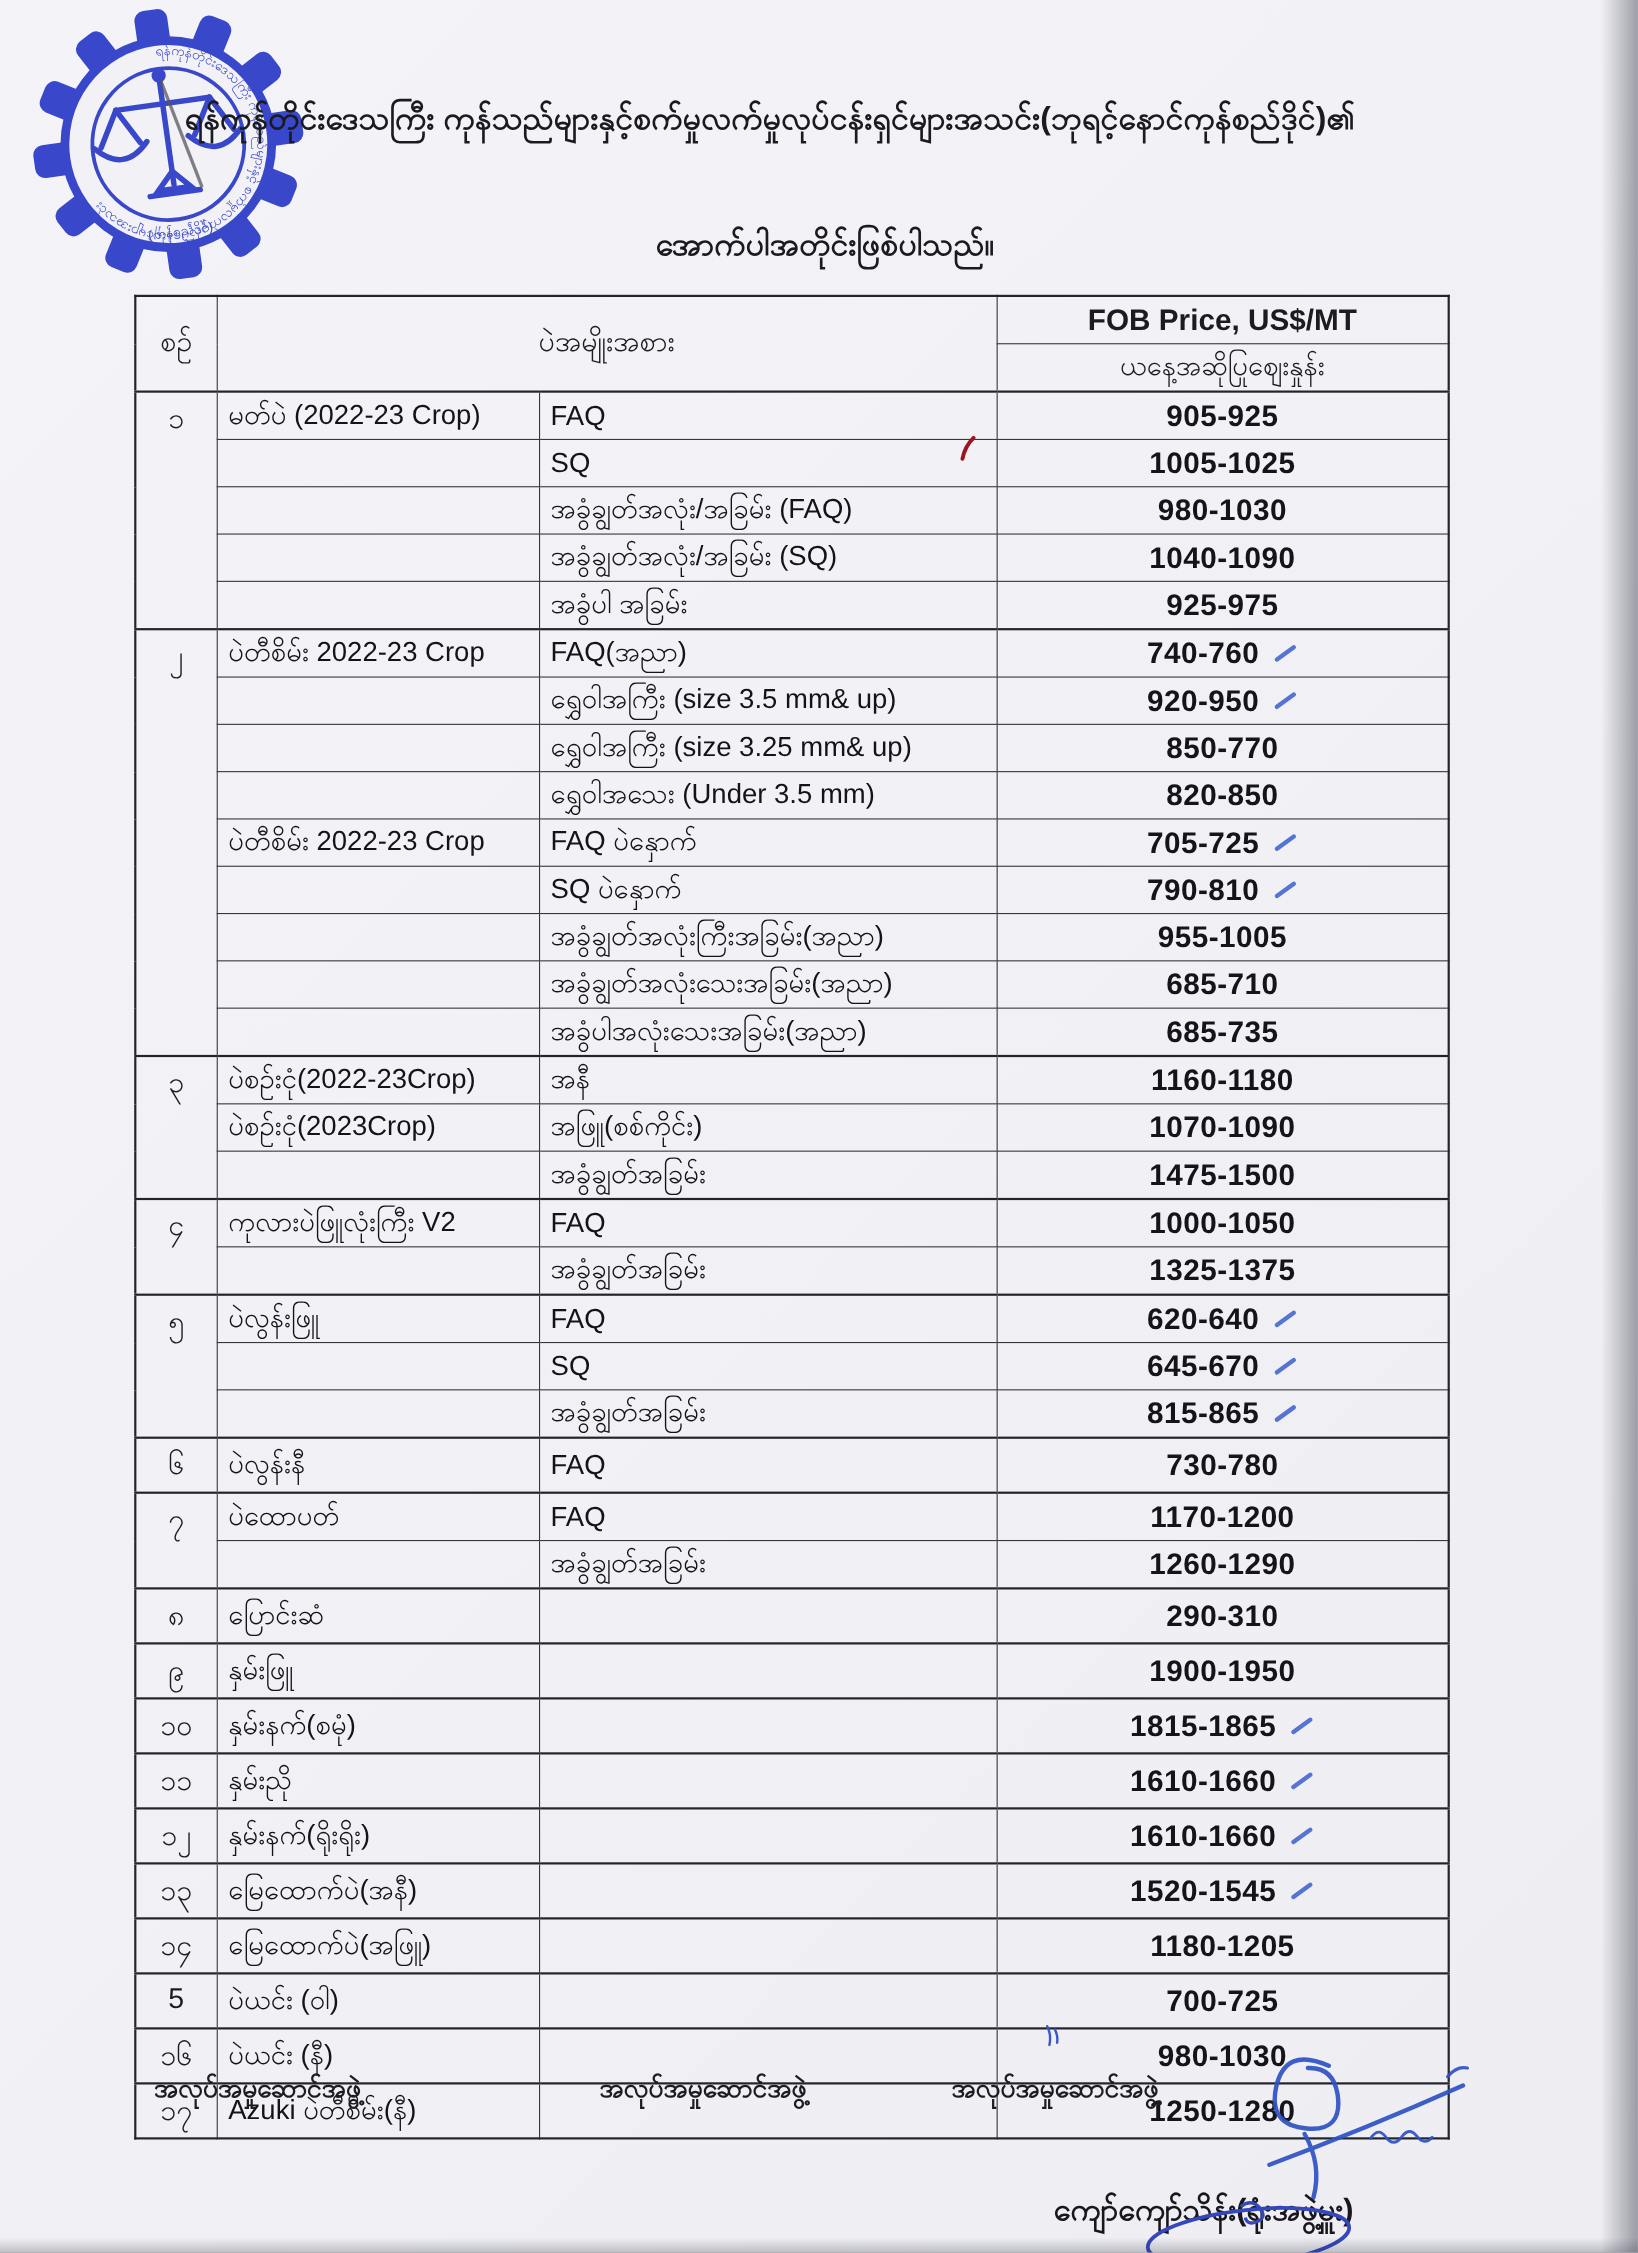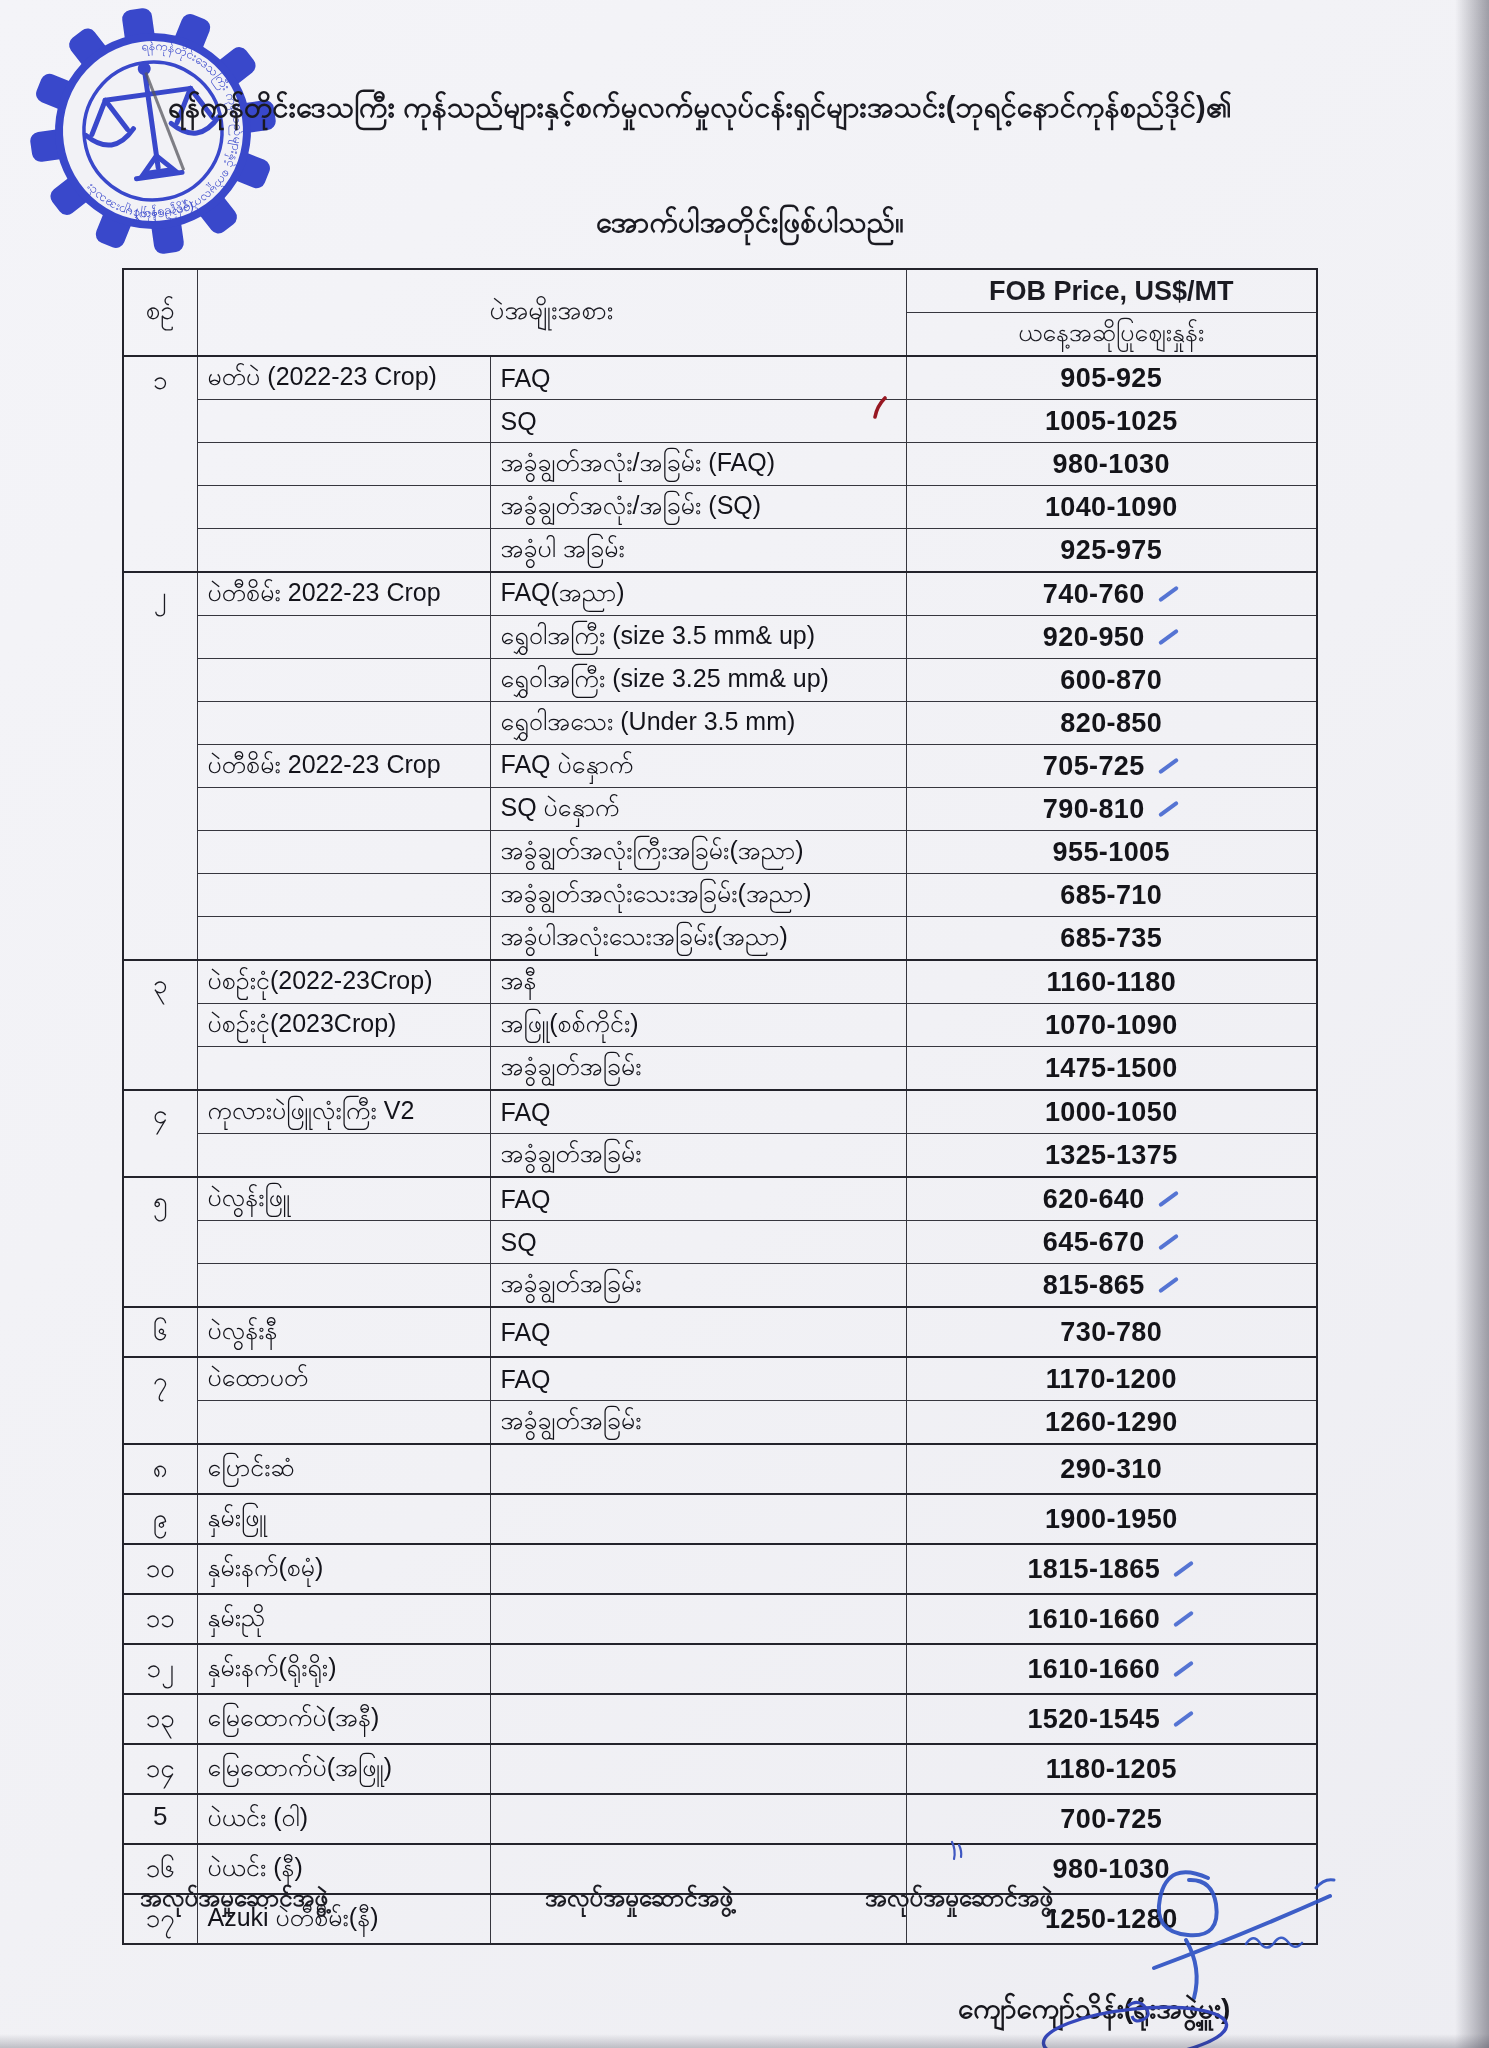--- a/index.html
+++ b/index.html
@@ -127,21 +127,21 @@
         <td class="price"><span>740-760</span><span class="check"></span></td>
       </tr>
       <tr>
           <td class="prod"></td>
           <td class="grade">ရွှေဝါအကြီး (size 3.5 mm&amp; up)</td>
           <td class="price"><span>920-950</span><span class="check"></span></td>
         </tr>
       <tr>
           <td class="prod"></td>
           <td class="grade">ရွှေဝါအကြီး (size 3.25 mm&amp; up)</td>
-          <td class="price"><span>600-870</span></td>
+          <td class="price"><span>850-770</span></td>
         </tr>
       <tr>
           <td class="prod"></td>
           <td class="grade">ရွှေဝါအသေး (Under 3.5 mm)</td>
           <td class="price"><span>820-850</span></td>
         </tr>
       <tr>
           <td class="prod">ပဲတီစိမ်း 2022-23 Crop</td>
           <td class="grade">FAQ ပဲနှောက်</td>
           <td class="price"><span>705-725</span><span class="check"></span></td>

